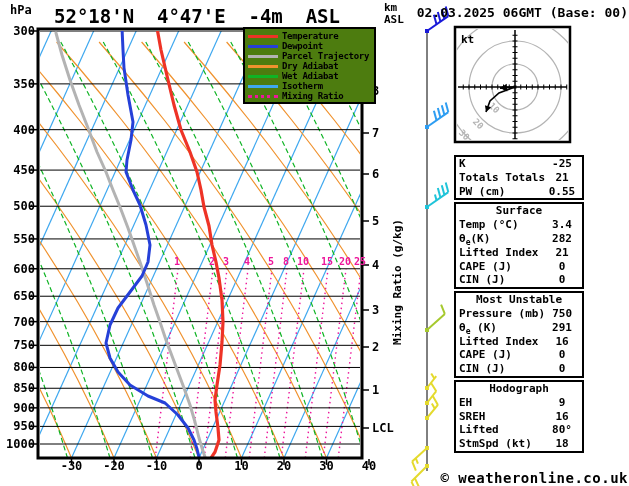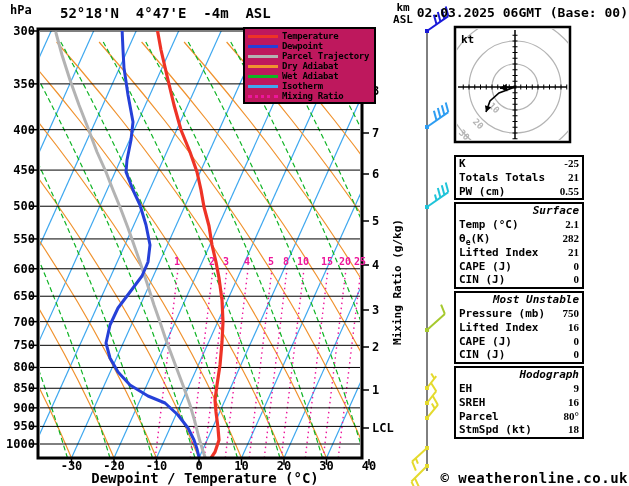--- a/index.html
+++ b/index.html
@@ -1,36 +1,36 @@
 <!DOCTYPE html>
 <html><head>
 <meta charset="utf-8">
 <style>
   html,body{margin:0;padding:0;background:#fff;}
   .root{position:relative;width:629px;height:486px;background:#fff;overflow:hidden;
         font-family:"DejaVu Sans Mono","Liberation Mono",monospace;font-weight:bold;color:#000;}
   .root svg{position:absolute;left:0;top:0;}
   .abs{position:absolute;}
   .hpa{left:10px;top:3px;font-size:12px;}
-  .title{left:54px;top:5px;font-size:14px;white-space:pre;margin-left:6px;}
+  .title{left:54px;top:5px;font-size:19px;white-space:pre;}
   .dt{right:1px;top:5px;font-size:13px;white-space:pre;text-align:right;}
-  .kmasl{left:384px;top:2px;width:38px;text-align:center;font-size:11px;line-height:12px;}
-  .legend{left:243px;top:27px;width:126px;border:2px solid #000;background:#be185d;padding:2px 0 1px 3px;z-index:3;}
+  .kmasl{left:384px;top:2px;width:38px;font-size:11px;line-height:12px;}
+  .legend{left:243px;top:27px;width:126px;border:2px solid #000;background:#4d7c0f;padding:2px 0 1px 3px;z-index:3;}
   .lg-row{display:flex;align-items:center;height:10px;}
   .swatch{width:30px;height:0;border-top:3px solid #000;margin-right:4px;flex:none;}
   .lg-label{font-size:9px;letter-spacing:-0.3px;white-space:pre;}
   .mixtitle{left:397px;top:282px;transform:translate(-50%,-50%) rotate(-90deg);font-size:11px;white-space:nowrap;}
   .xtitle{left:40px;top:470px;width:330px;text-align:center;font-size:14px;white-space:pre;}
   .panels{left:454px;top:155px;width:130px;z-index:3;}
   .panel{border:2px solid #000;margin-bottom:2px;padding:0 3px;background:#fff;box-sizing:border-box;}
   .panel div{line-height:13.8px;font-size:11px;}
-  .hdr{text-align:right;font-style:italic;}
+  .hdr{text-align:center;}
   .row{display:flex;justify-content:space-between;}
   .lbl{white-space:pre;}
-  .val{width:34px;text-align:right;flex:none;font-family:Liberation Serif, serif;}
+  .val{width:34px;text-align:center;flex:none;}
   sub{font-size:8px;line-height:0;}
   .copy{right:1px;top:470px;font-size:14px;letter-spacing:.5px;}
 </style>
 </head>
 <body>
 
 <div class="root">
   <svg id="skewt-svg" width="629" height="486">
       <defs>
         <clipPath id="chartClip">
@@ -368,42 +368,41 @@
           <span class="lg-label">Isotherm</span>
         </div>
         <div class="lg-row">
           <span class="swatch" style="border-top-color: rgb(237, 22, 155); border-top-style: dotted;"></span>
           <span class="lg-label">Mixing Ratio</span>
         </div>
       </div>
   </div>
 
   <div class="abs mixtitle">Mixing Ratio (g/kg)</div>
-  <div class="abs xtitle">Dewpoint / Temperature (°C)</div>
 
   <div class="abs panels">
       <div class="panel">
         <div class="row">
           <span class="lbl">K</span>
           <span class="val">-25</span>
         </div>
         <div class="row">
           <span class="lbl">Totals Totals</span>
           <span class="val">21</span>
         </div>
         <div class="row">
           <span class="lbl">PW (cm)</span>
           <span class="val">0.55</span>
         </div>
       </div>
       <div class="panel">
         <div class="hdr">Surface</div>
         <div class="row">
           <span class="lbl">Temp (°C)</span>
-          <span class="val">2.1</span>
+          <span class="val">3.4</span>
         </div>
         <div class="row">
           <span class="lbl">θ<sub>e</sub>(K)</span>
           <span class="val">282</span>
         </div>
         <div class="row">
           <span class="lbl">Lifted Index</span>
           <span class="val">21</span>
         </div>
         <div class="row">
@@ -415,20 +414,24 @@
           <span class="val">0</span>
         </div>
       </div>
       <div class="panel">
         <div class="hdr">Most Unstable</div>
         <div class="row">
           <span class="lbl">Pressure (mb)</span>
           <span class="val">750</span>
         </div>
         <div class="row">
+          <span class="lbl">θ<sub>e</sub> (K)</span>
+          <span class="val">291</span>
+        </div>
+        <div class="row">
           <span class="lbl">Lifted Index</span>
           <span class="val">16</span>
         </div>
         <div class="row">
           <span class="lbl">CAPE (J)</span>
           <span class="val">0</span>
         </div>
         <div class="row">
           <span class="lbl">CIN (J)</span>
           <span class="val">0</span>
@@ -438,21 +441,21 @@
         <div class="hdr">Hodograph</div>
         <div class="row">
           <span class="lbl">EH</span>
           <span class="val">9</span>
         </div>
         <div class="row">
           <span class="lbl">SREH</span>
           <span class="val">16</span>
         </div>
         <div class="row">
-          <span class="lbl">Parcel</span>
+          <span class="lbl">Lifted</span>
           <span class="val">80°</span>
         </div>
         <div class="row">
           <span class="lbl">StmSpd (kt)</span>
           <span class="val">18</span>
         </div>
       </div>
     </div>
 
   <div class="abs copy">© weatheronline.co.uk</div>

